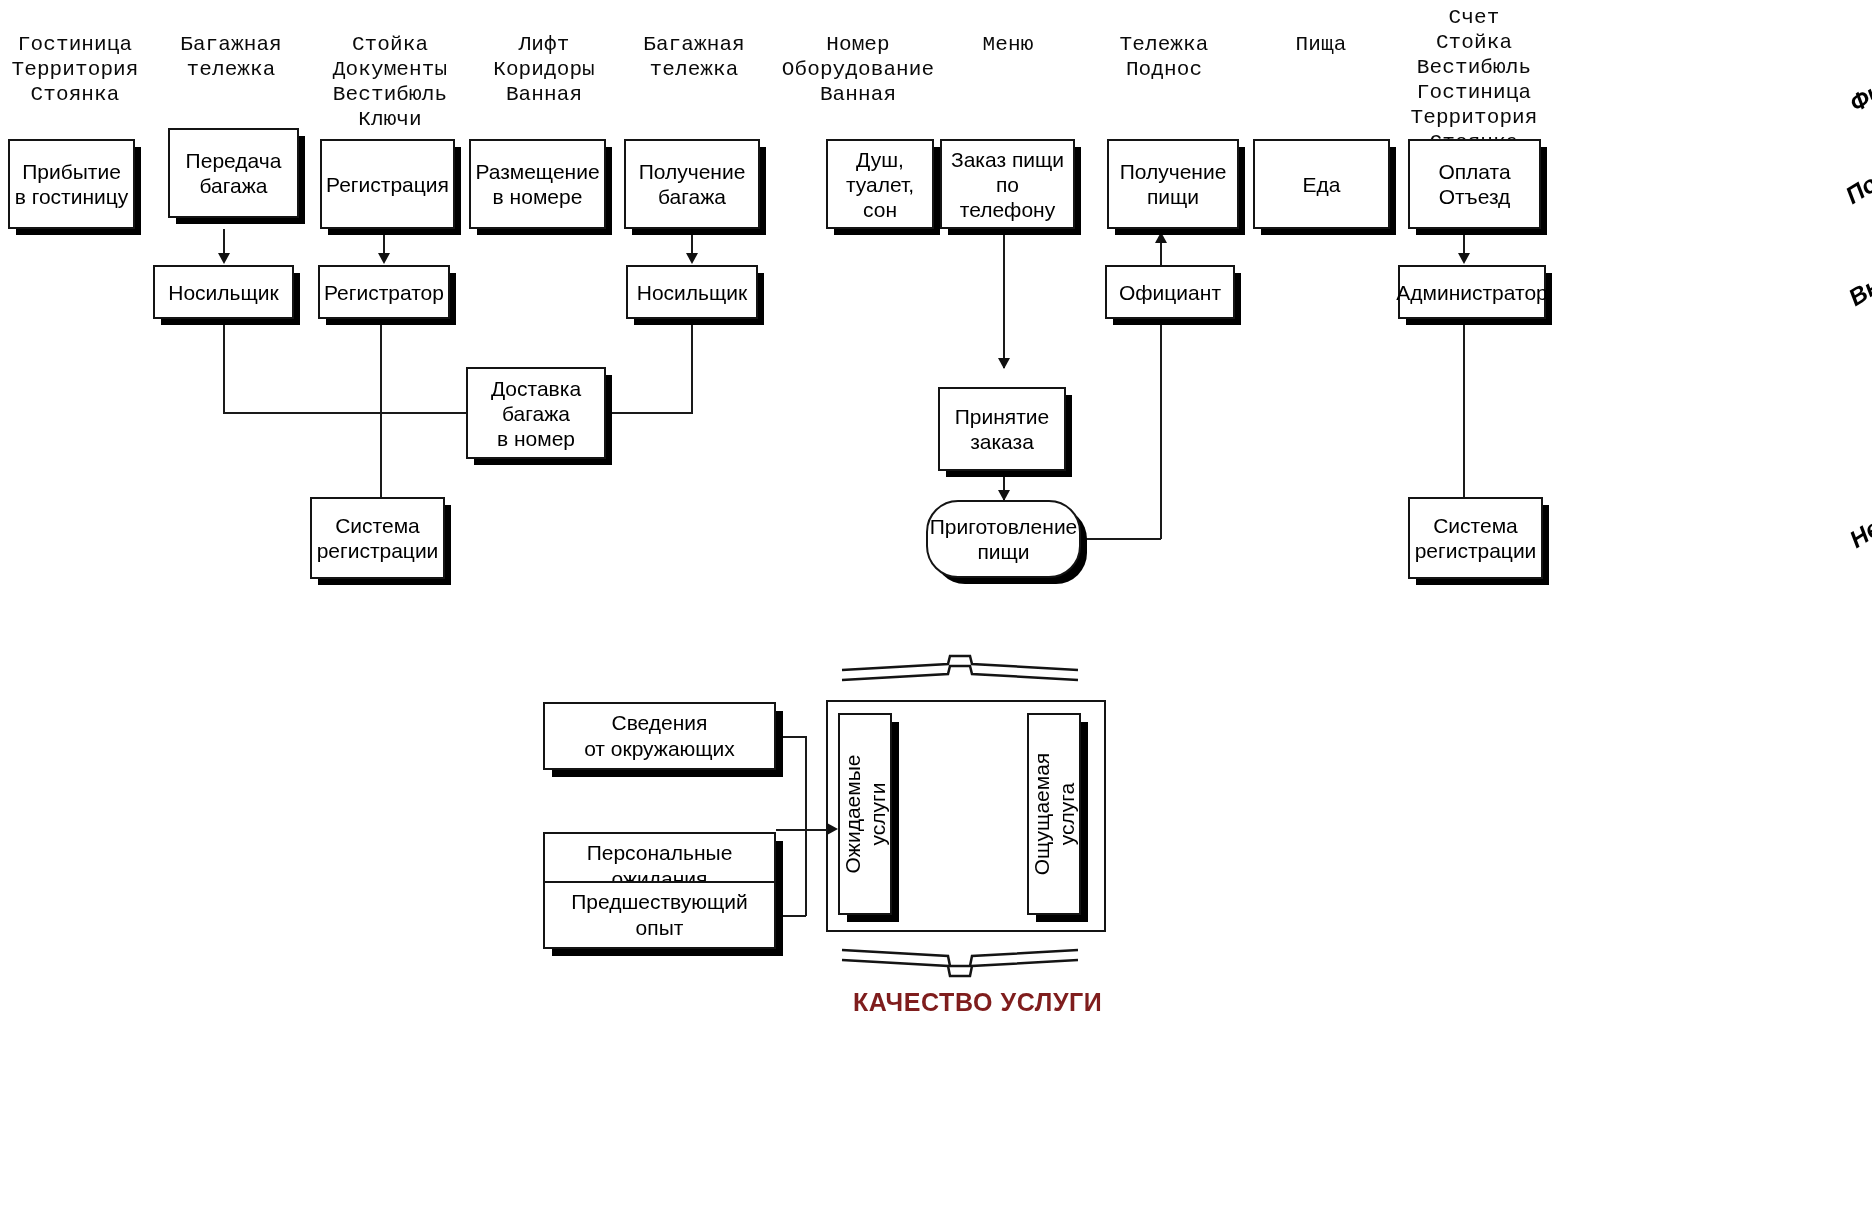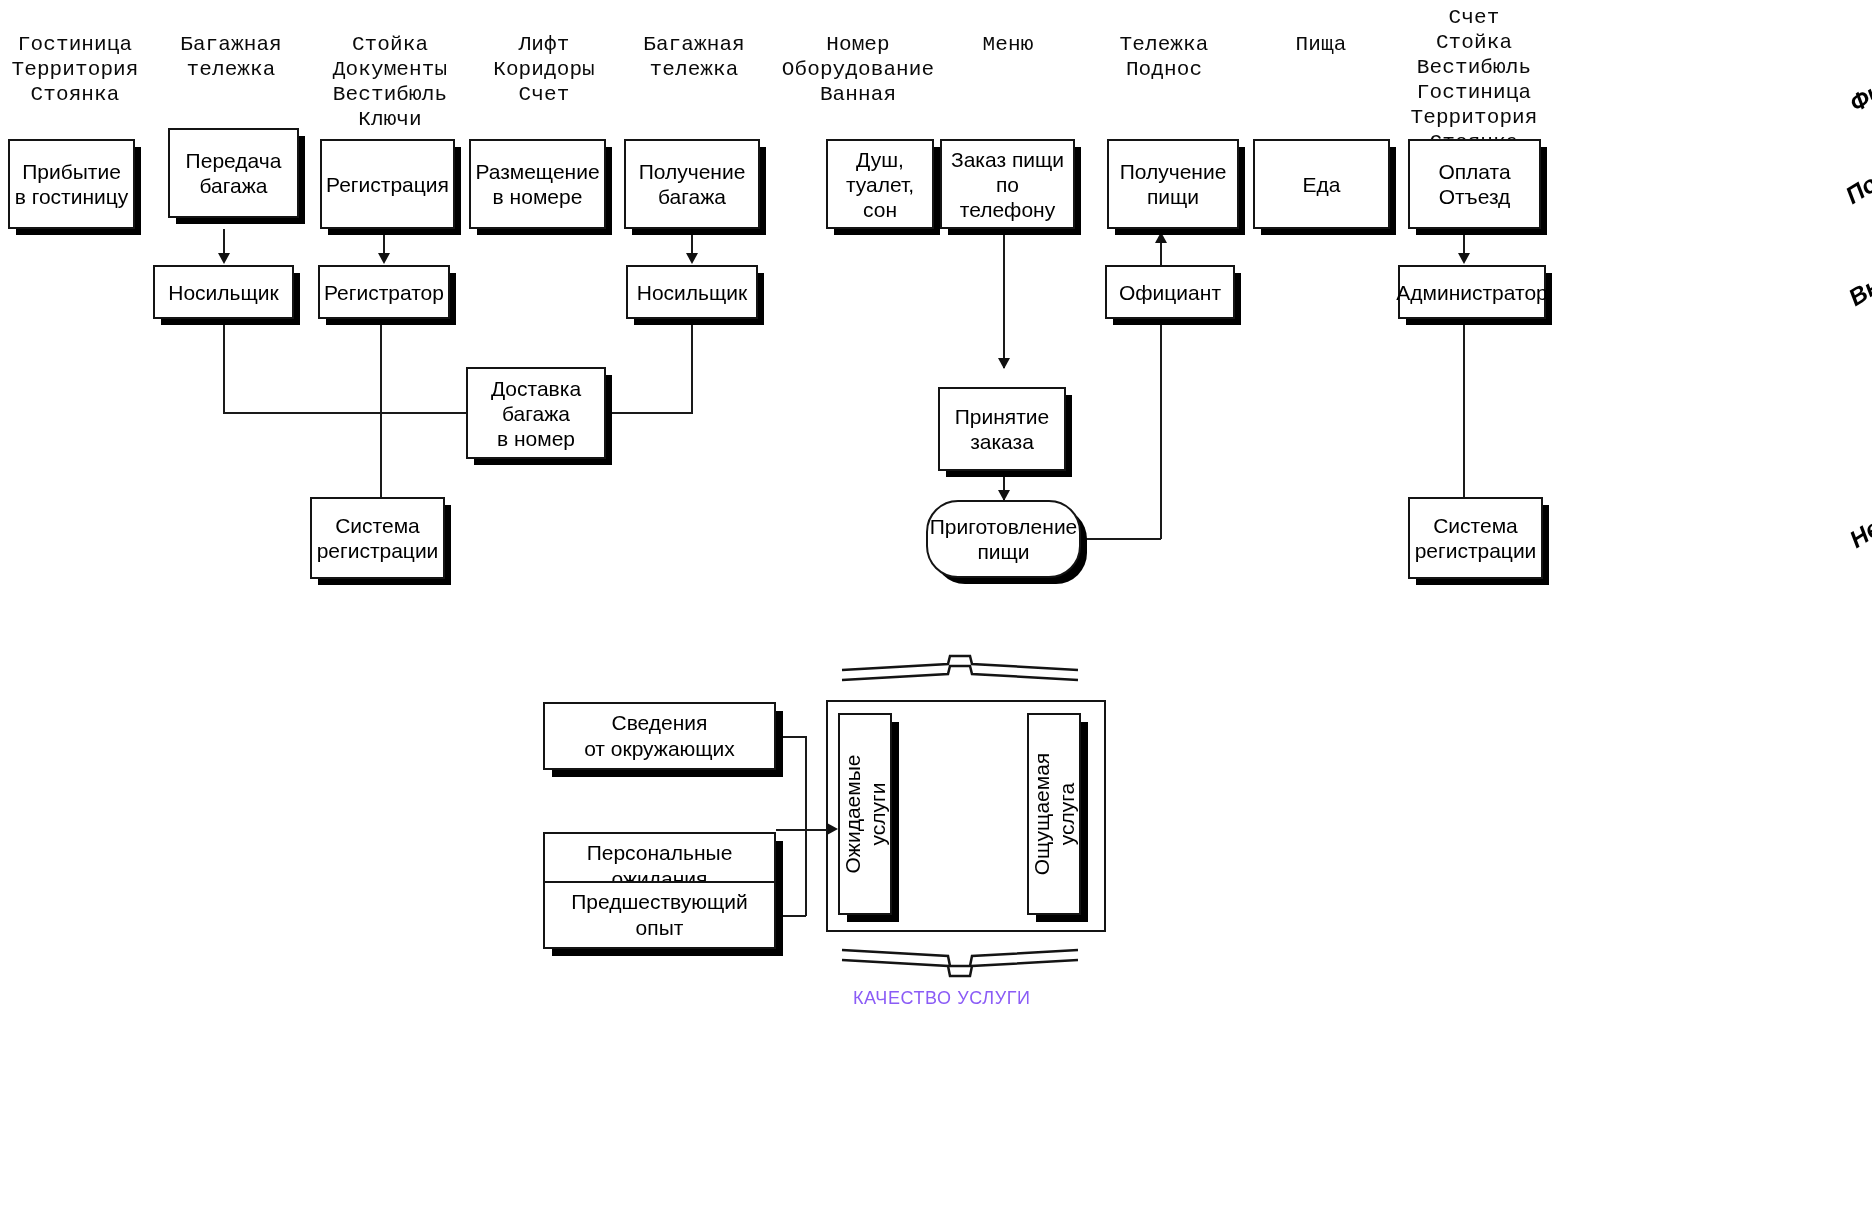--- a/index.html
+++ b/index.html
@@ -139,44 +139,44 @@
     border: 2px solid #141414;
     background: transparent;
     z-index: 1;
   }
   .bracket {
     position: absolute;
     z-index: 3;
   }
   .qtitle {
     position: absolute;
-    font-size: 18px;
-    font-weight: normal;
+    font-size: 25px;
+    font-weight: bold;
     letter-spacing: 0.6px;
-    color: #8b5cf6;
+    color: #7f1d1d;
     white-space: nowrap;
   }
 </style>
 </head>
 <body>
 
 <div id="canvas">
 
   <div class="col-head" style="left:4px;   top:32px;  width:142px;">Гостиница
 Территория
 Стоянка</div>
   <div class="col-head" style="left:160px; top:32px;  width:142px;">Багажная
 тележка</div>
   <div class="col-head" style="left:315px; top:32px;  width:150px;">Стойка
 Документы
 Вестибюль
 Ключи</div>
   <div class="col-head" style="left:470px; top:32px;  width:148px;">Лифт
 Коридоры
-Счет</div>
+Ванная</div>
   <div class="col-head" style="left:620px; top:32px;  width:148px;">Багажная
 тележка</div>
   <div class="col-head" style="left:770px; top:32px;  width:176px;">Номер
 Оборудование
 Ванная</div>
   <div class="col-head" style="left:938px; top:32px;  width:140px;">Меню</div>
   <div class="col-head" style="left:1090px;top:32px;  width:148px;">Тележка
 Поднос</div>
   <div class="col-head" style="left:1250px;top:32px;  width:142px;">Пища</div>
   <div class="col-head" style="left:1394px;top:5px;   width:160px;">Счет

